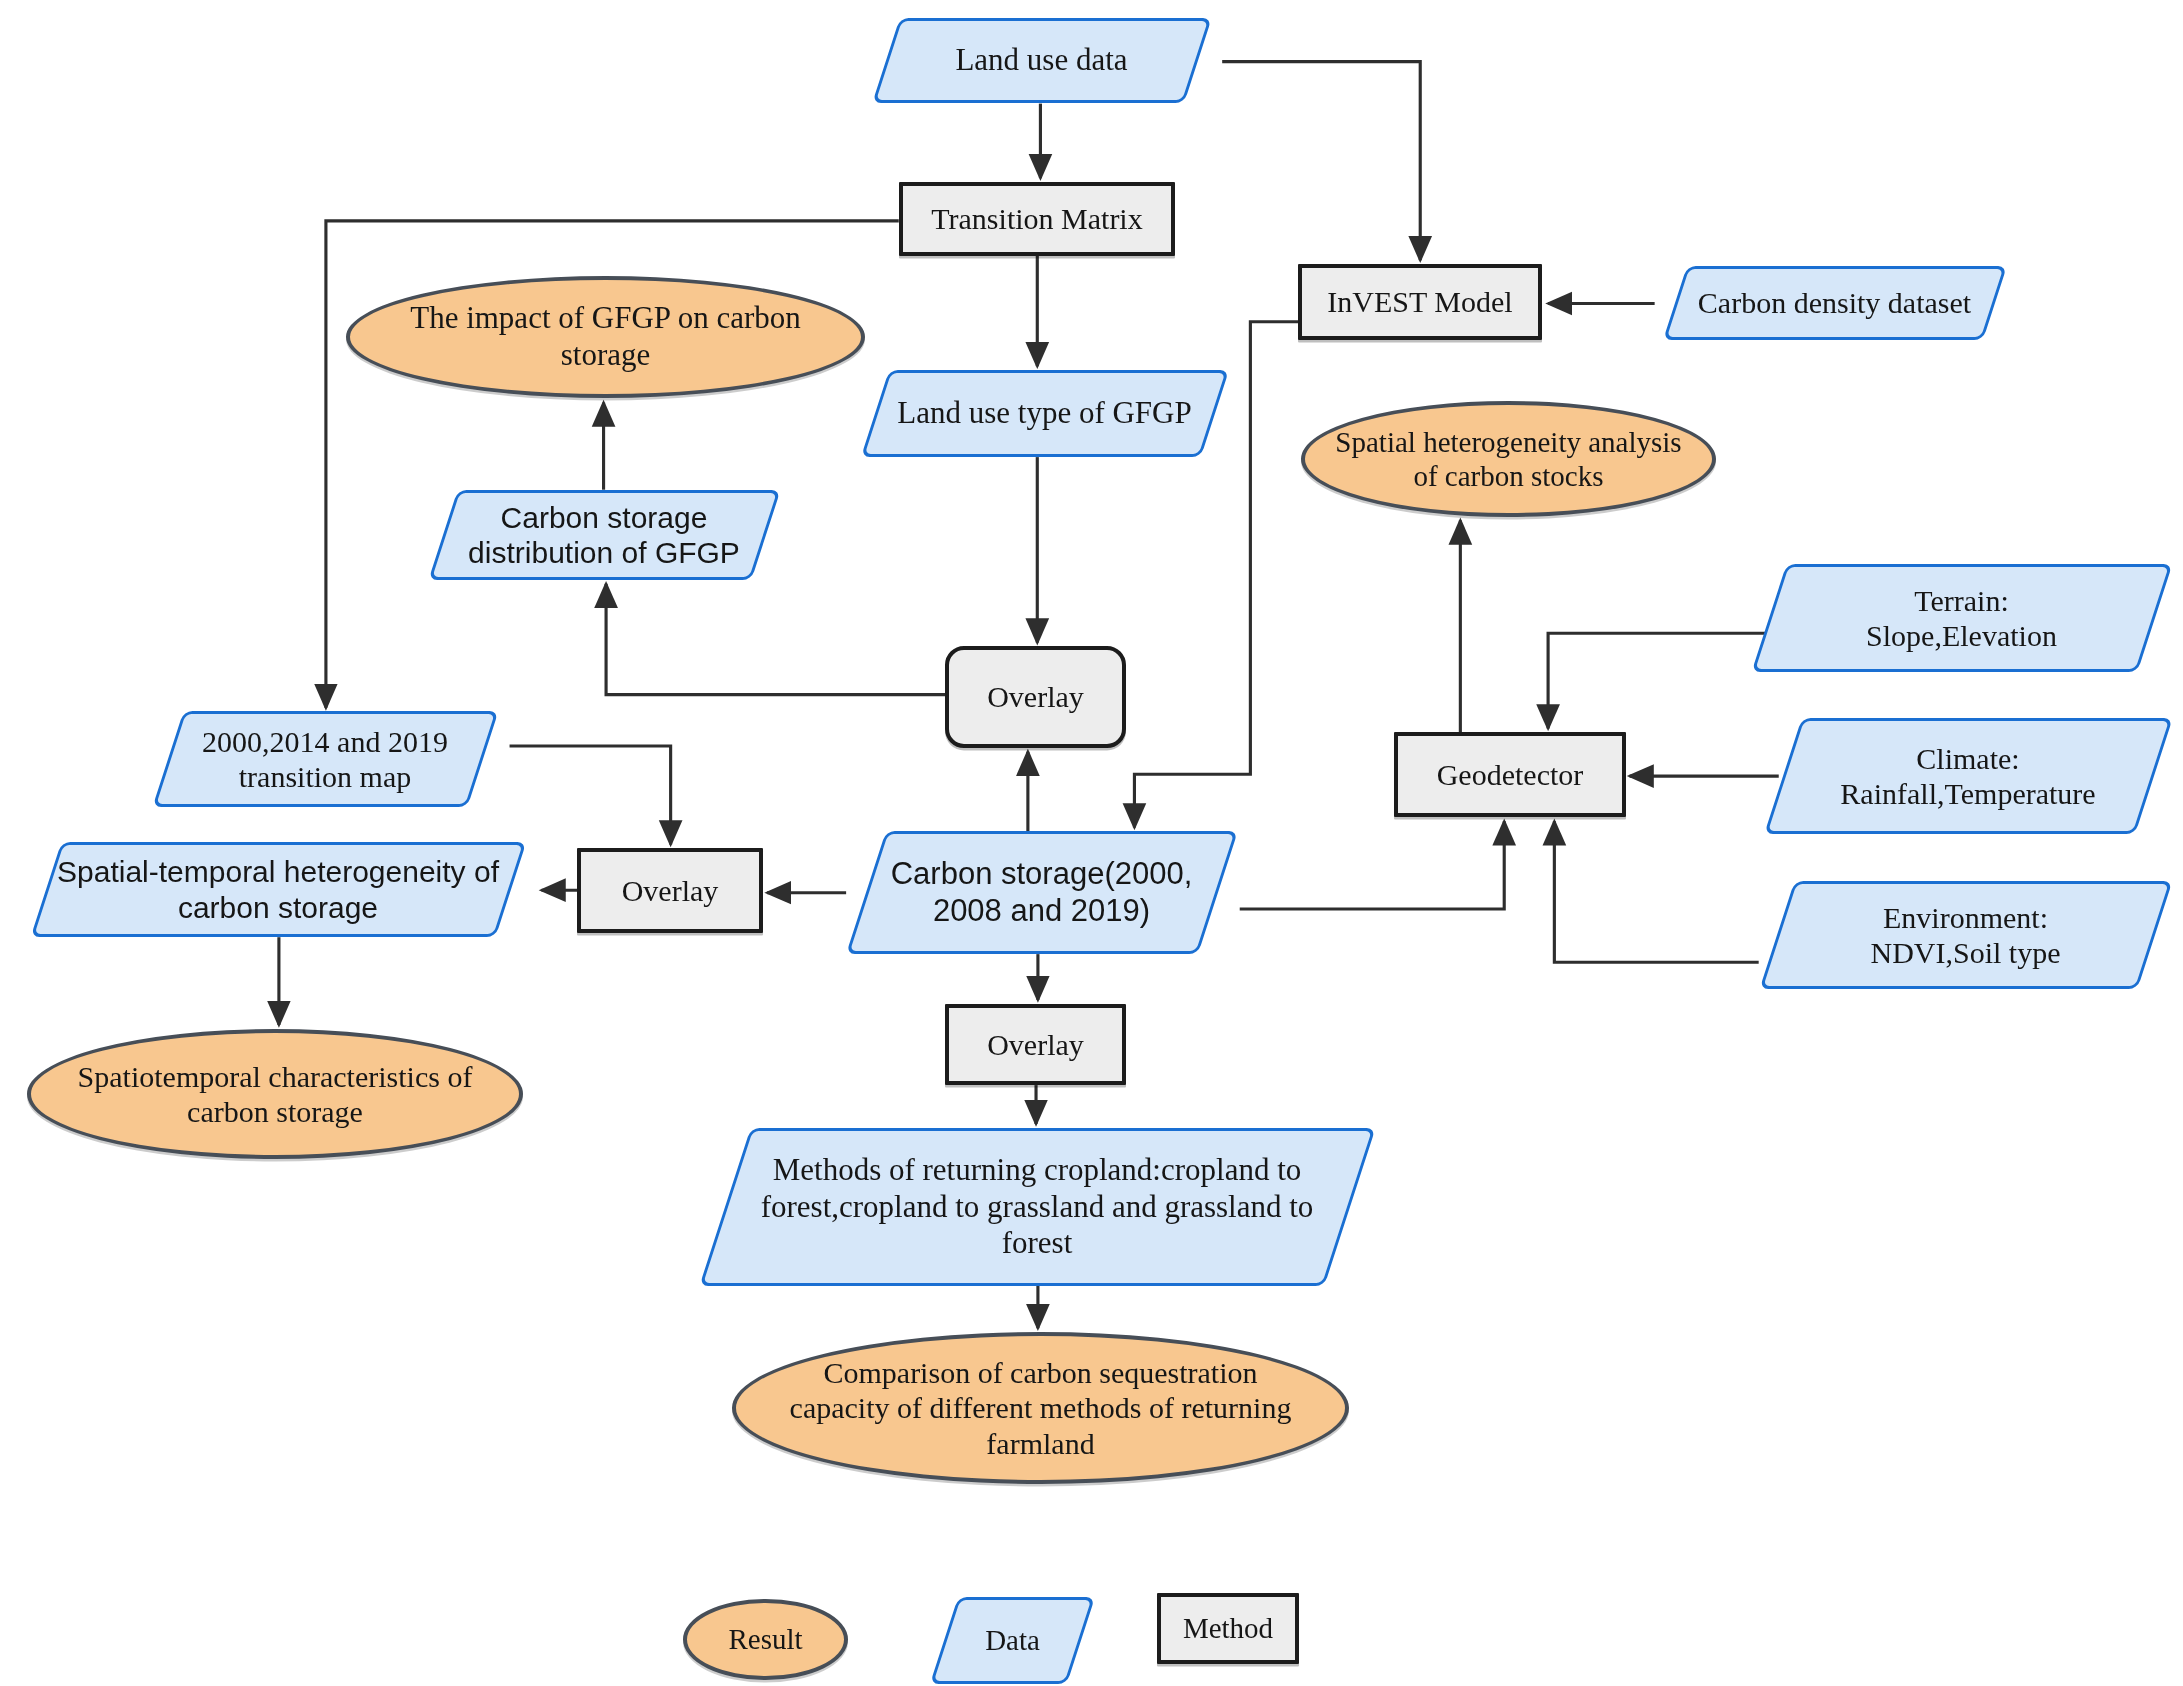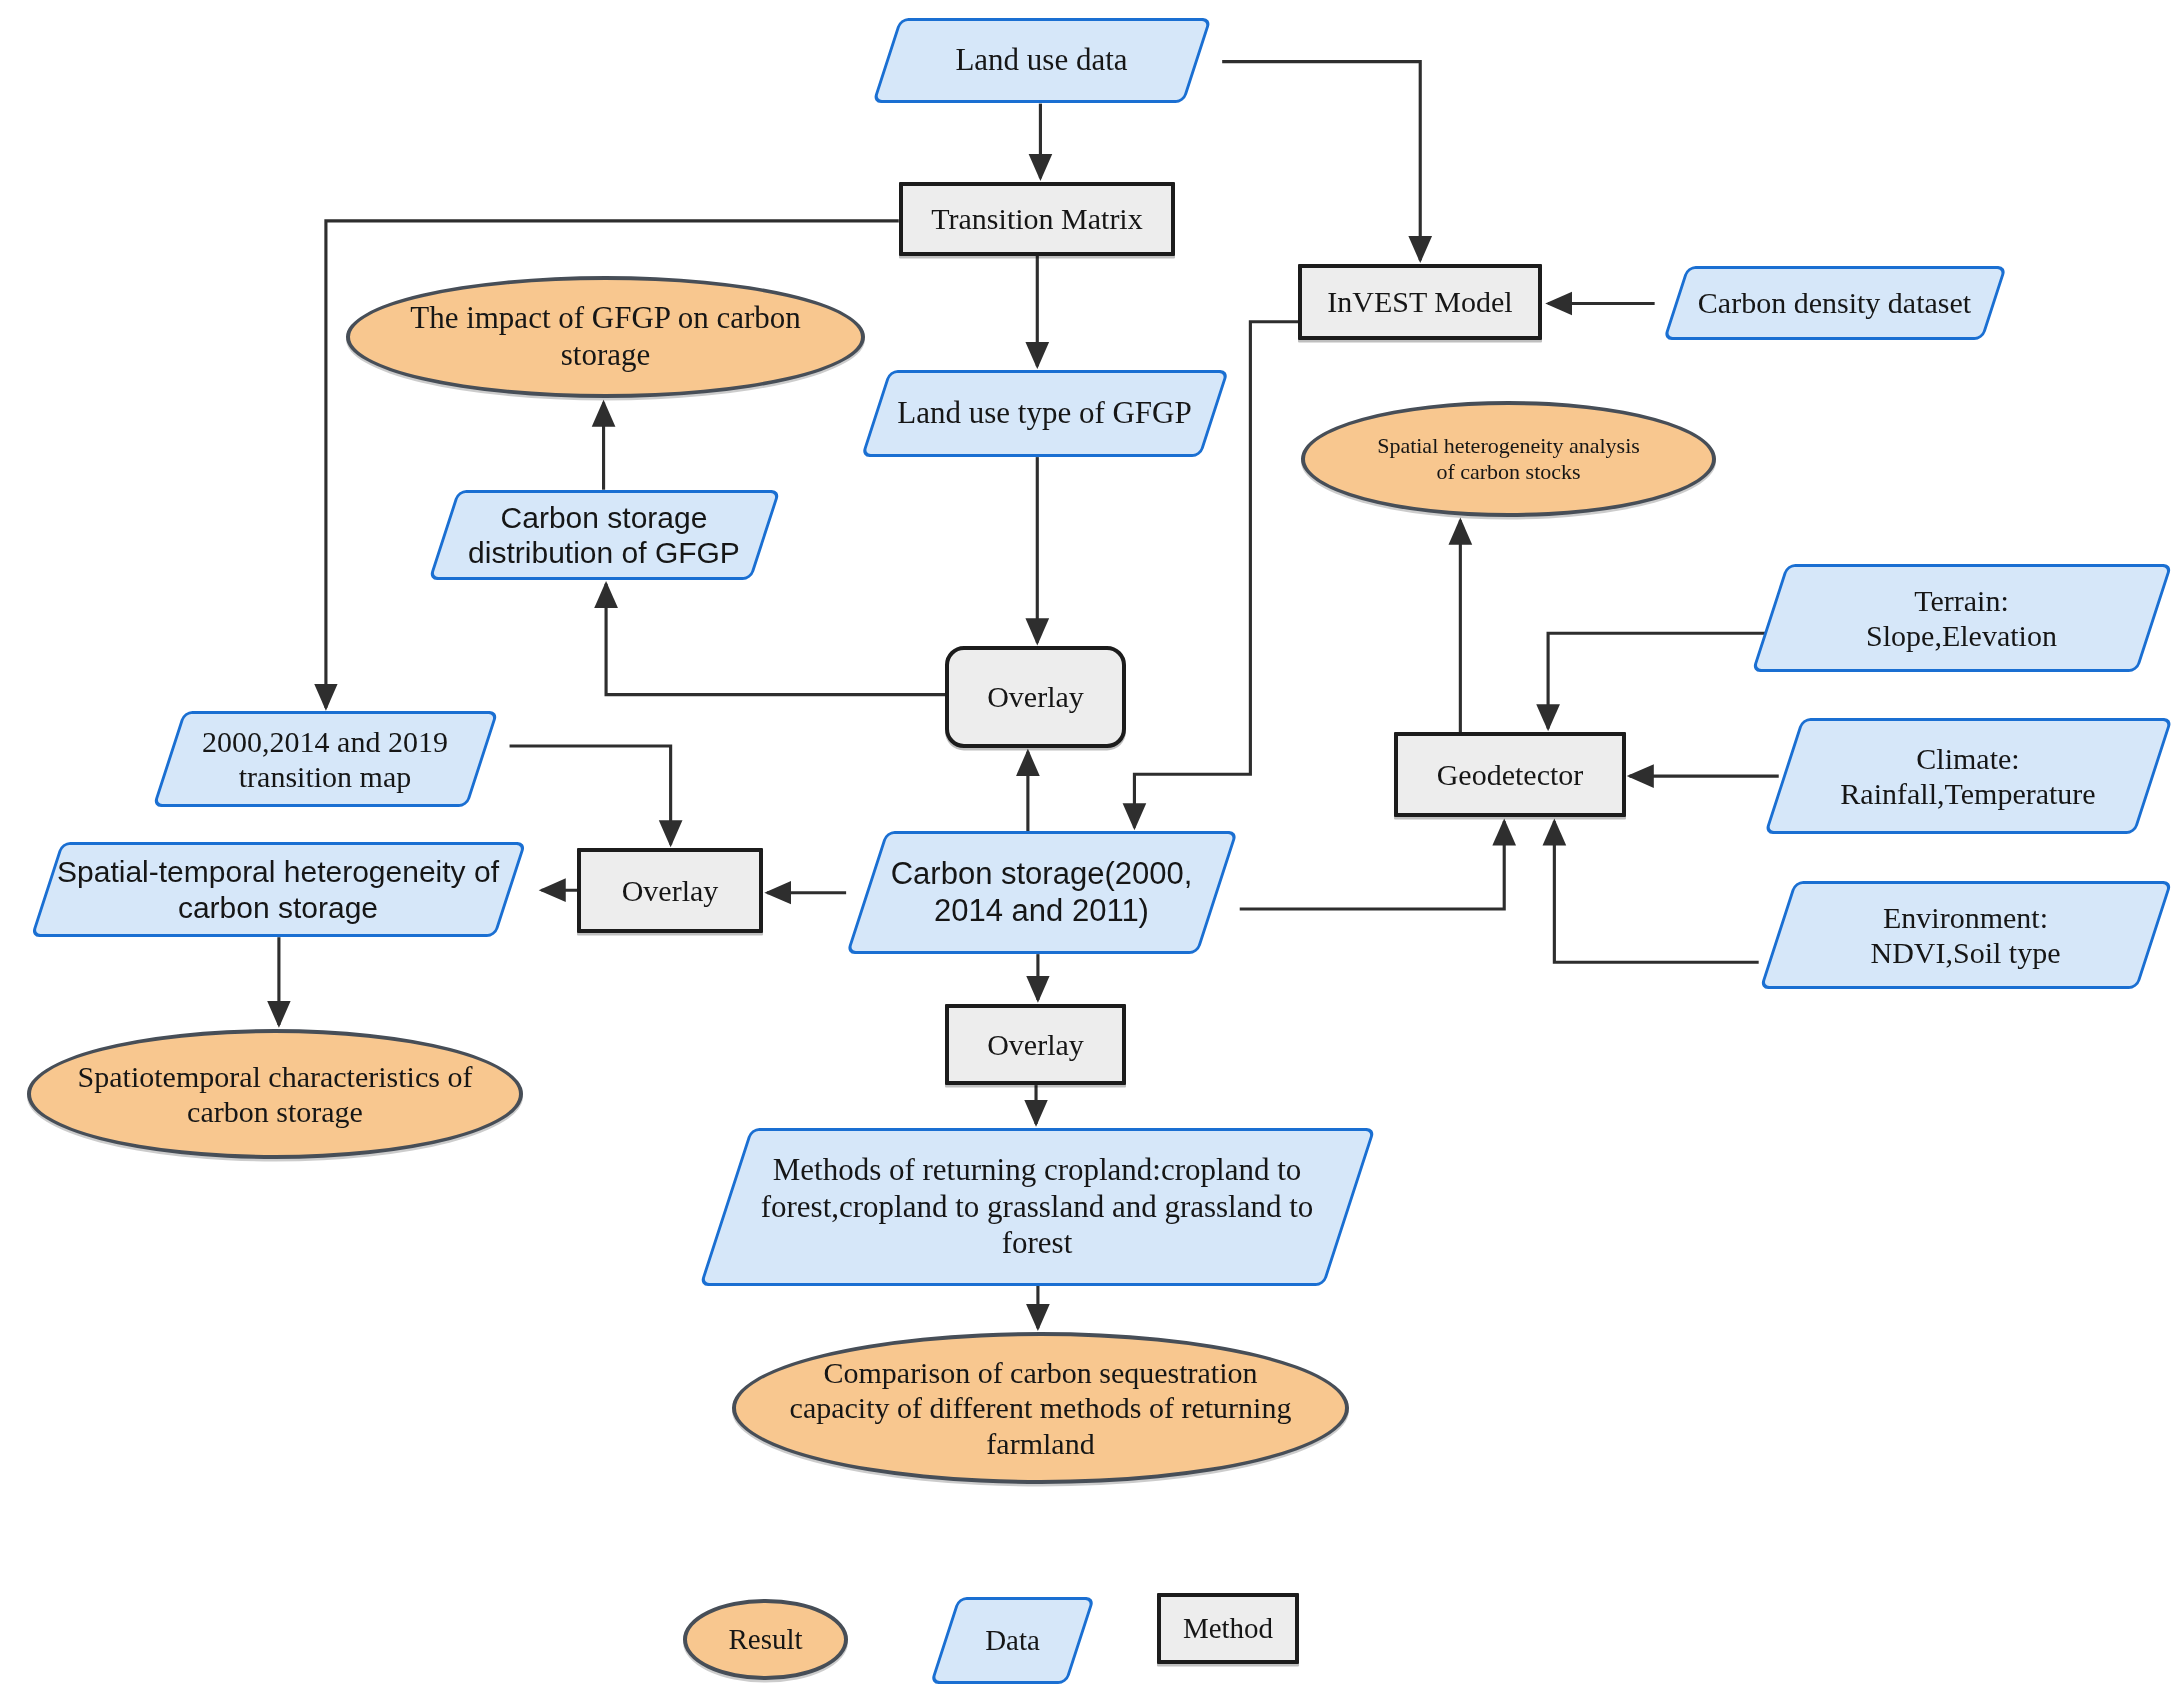--- a/index.html
+++ b/index.html
@@ -29,21 +29,21 @@
           border-radius:1px;box-shadow:0 2.5px 0 rgba(0,0,0,0.25);}
   .method .label{font-size:30px;}
   .method.big-radius{border-radius:19px;}
 
   
   .result{background:var(--result-fill,#f8c78f);
           border:4.4px solid var(--result-border,#474e57);
           border-radius:50%;box-shadow:0 2.5px 0 rgba(0,0,0,0.2);}
   .result .label{font-size:30px;padding:0 19px;}
 
-  .fs46 .label{font-size:22px;}
+  .fs46 .label{font-size:29px;}
 
   .legend-label .label{font-size:29px;text-align:center;}
 </style>
 </head>
 <body style="height: 1687px;">
 
 <div id="stage" style="transform: scale(1); text-decoration: underline;">
 
   <svg id="wires" viewBox="0 0 3483 2691" xmlns="http://www.w3.org/2000/svg">
     <defs>
@@ -122,21 +122,21 @@
 
   <div class="node para sans" style="left:18px;top:842px;width:520px;height:95px">
     <span class="shape"></span>
     <span class="label">Spatial-temporal heterogeneity of
 carbon storage</span>
   </div>
 
   <div class="node para sans" style="left:838px;top:831px;width:407px;height:123px">
     <span class="shape"></span>
     <span class="label" style="font-size:31px">Carbon storage(2000,
-2014 and 2011)</span>
+2008 and 2019)</span>
   </div>
 
   <div class="node para" style="left:697px;top:1128px;width:680px;height:158px">
     <span class="shape"></span>
     <span class="label">Methods of returning cropland:cropland to
 forest,cropland to grassland and grassland to
 forest</span>
   </div>
 
   <div class="node method" style="left:899px;top:182px;width:276px;height:74px">

